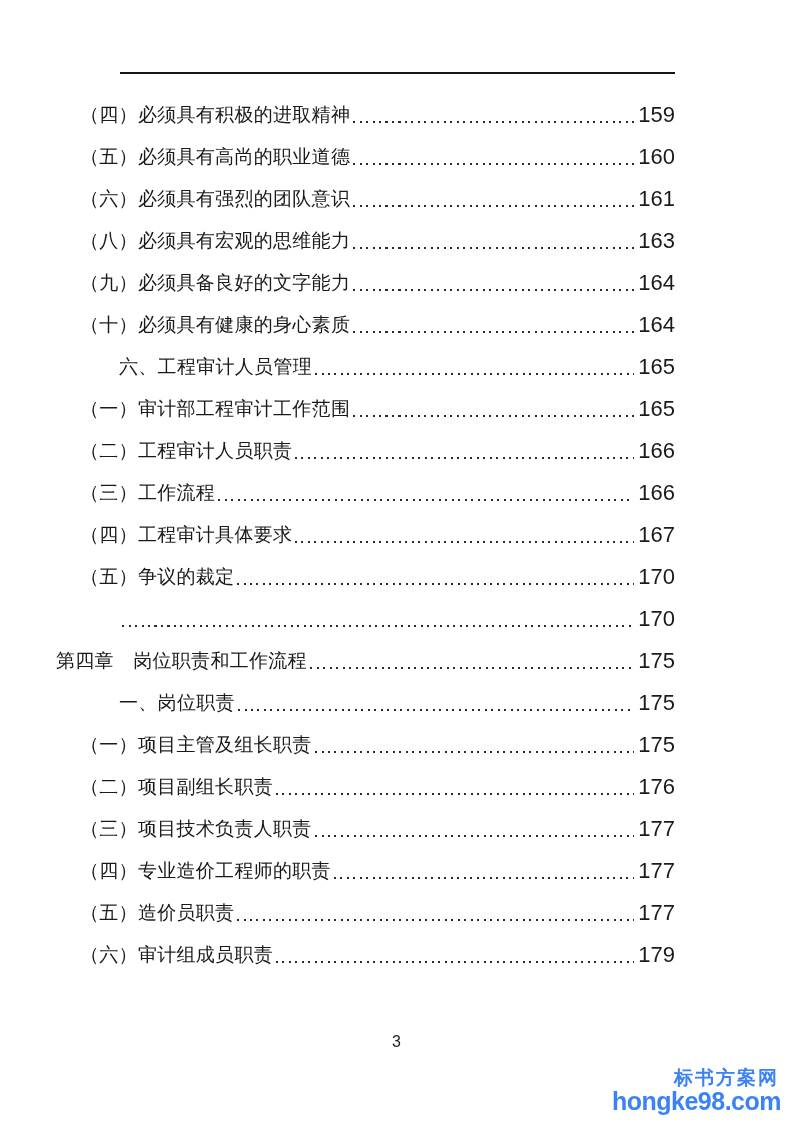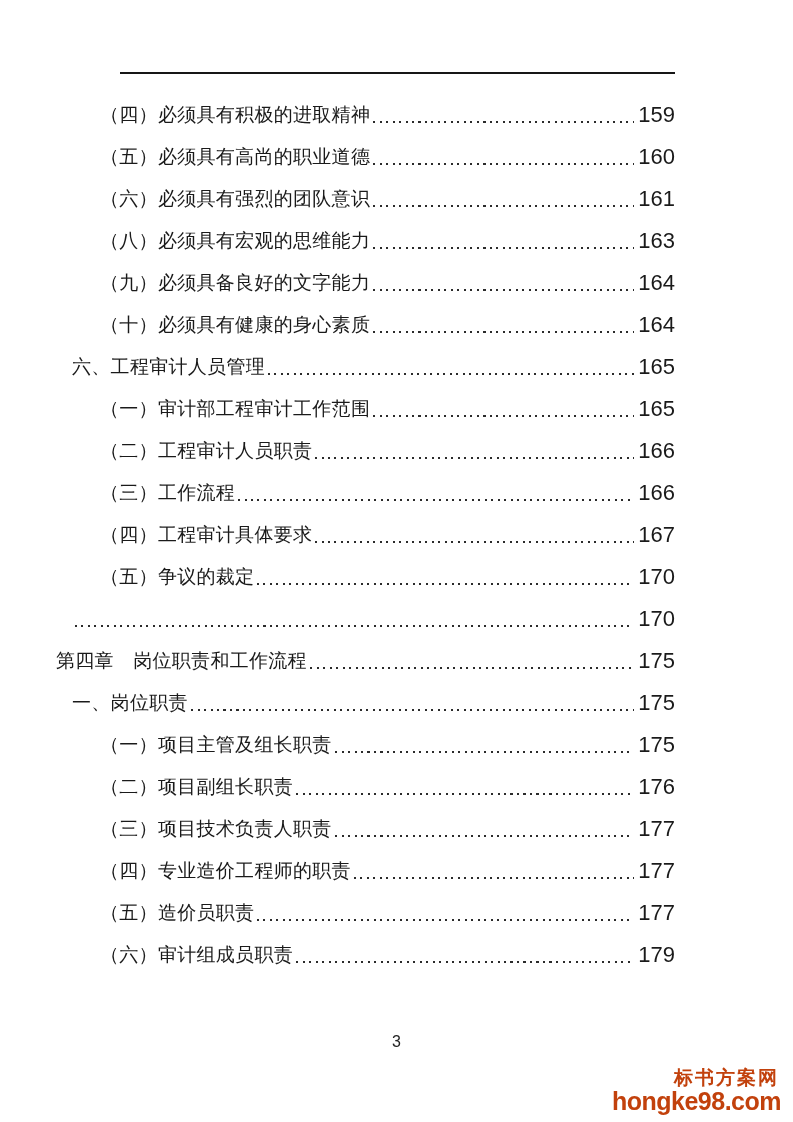--- a/index.html
+++ b/index.html
@@ -23,22 +23,22 @@
   }
   .toc-row{
     display:flex;
     align-items:center;
     height:42px;
     font-size:19px;
     line-height:42px;
     white-space:nowrap;
   }
   .lvl1{padding-left:56px;}
-  .lvl2{padding-left:72px;align-items:center;}
-  .lvl3{padding-left:100px;}
+  .lvl2{padding-left:119px;align-items:center;}
+  .lvl3{padding-left:80px;}
   .toc-title{flex:0 0 auto;letter-spacing:.3px;}
   .leader{
     flex:1 1 auto;
     align-self:stretch;
     margin:0 4px 0 3px;
     background-image:repeating-linear-gradient(to right,#2b2b2b 0 2px,transparent 2px 6.5px);
     background-size:100% 2px;
     background-repeat:no-repeat;
     background-position:0 27px;
   }
@@ -54,21 +54,21 @@
     left:0;right:0;top:1033px;
     text-align:center;
     font-family:"Liberation Sans","DejaVu Sans",sans-serif;
     font-size:16px;
     color:#222;
   }
   .watermark{
     position:absolute;
     right:12px;bottom:8px;
     text-align:right;
-    color:#c2410c;
+    color:#3b82f6;
     font-family:"Liberation Sans","DejaVu Sans",sans-serif;
     line-height:1.05;
   }
   .wm-name{
     font-size:19px;
     font-weight:bold;
     letter-spacing:2px;
     margin-right:2px;
   }
   .wm-url{

